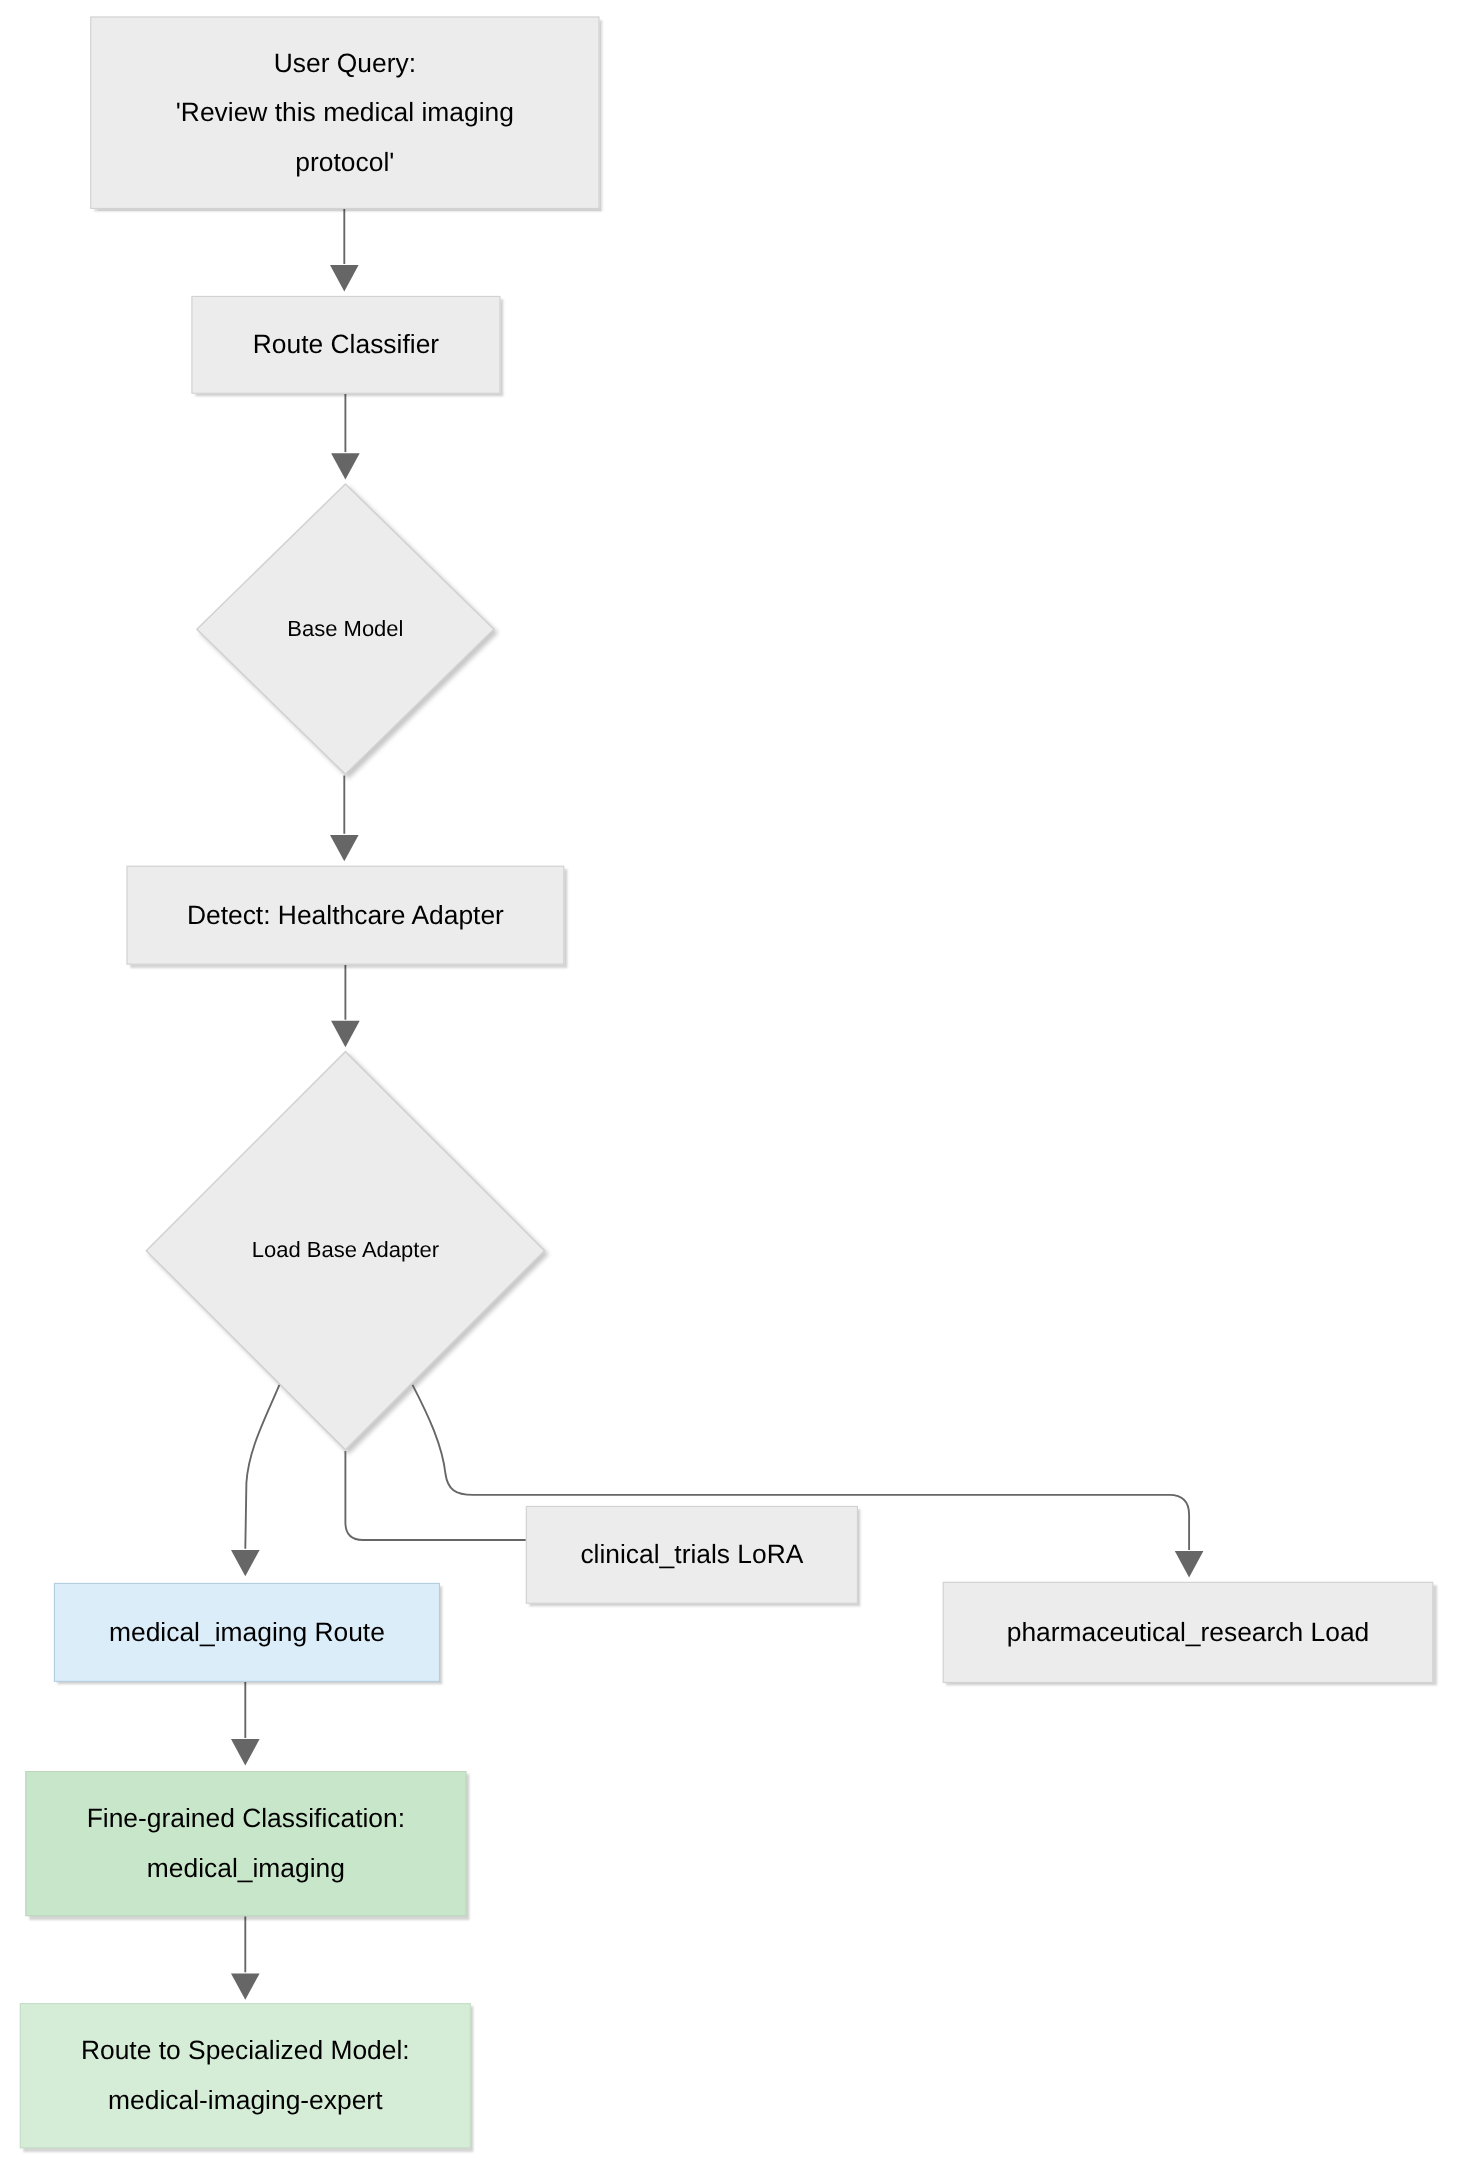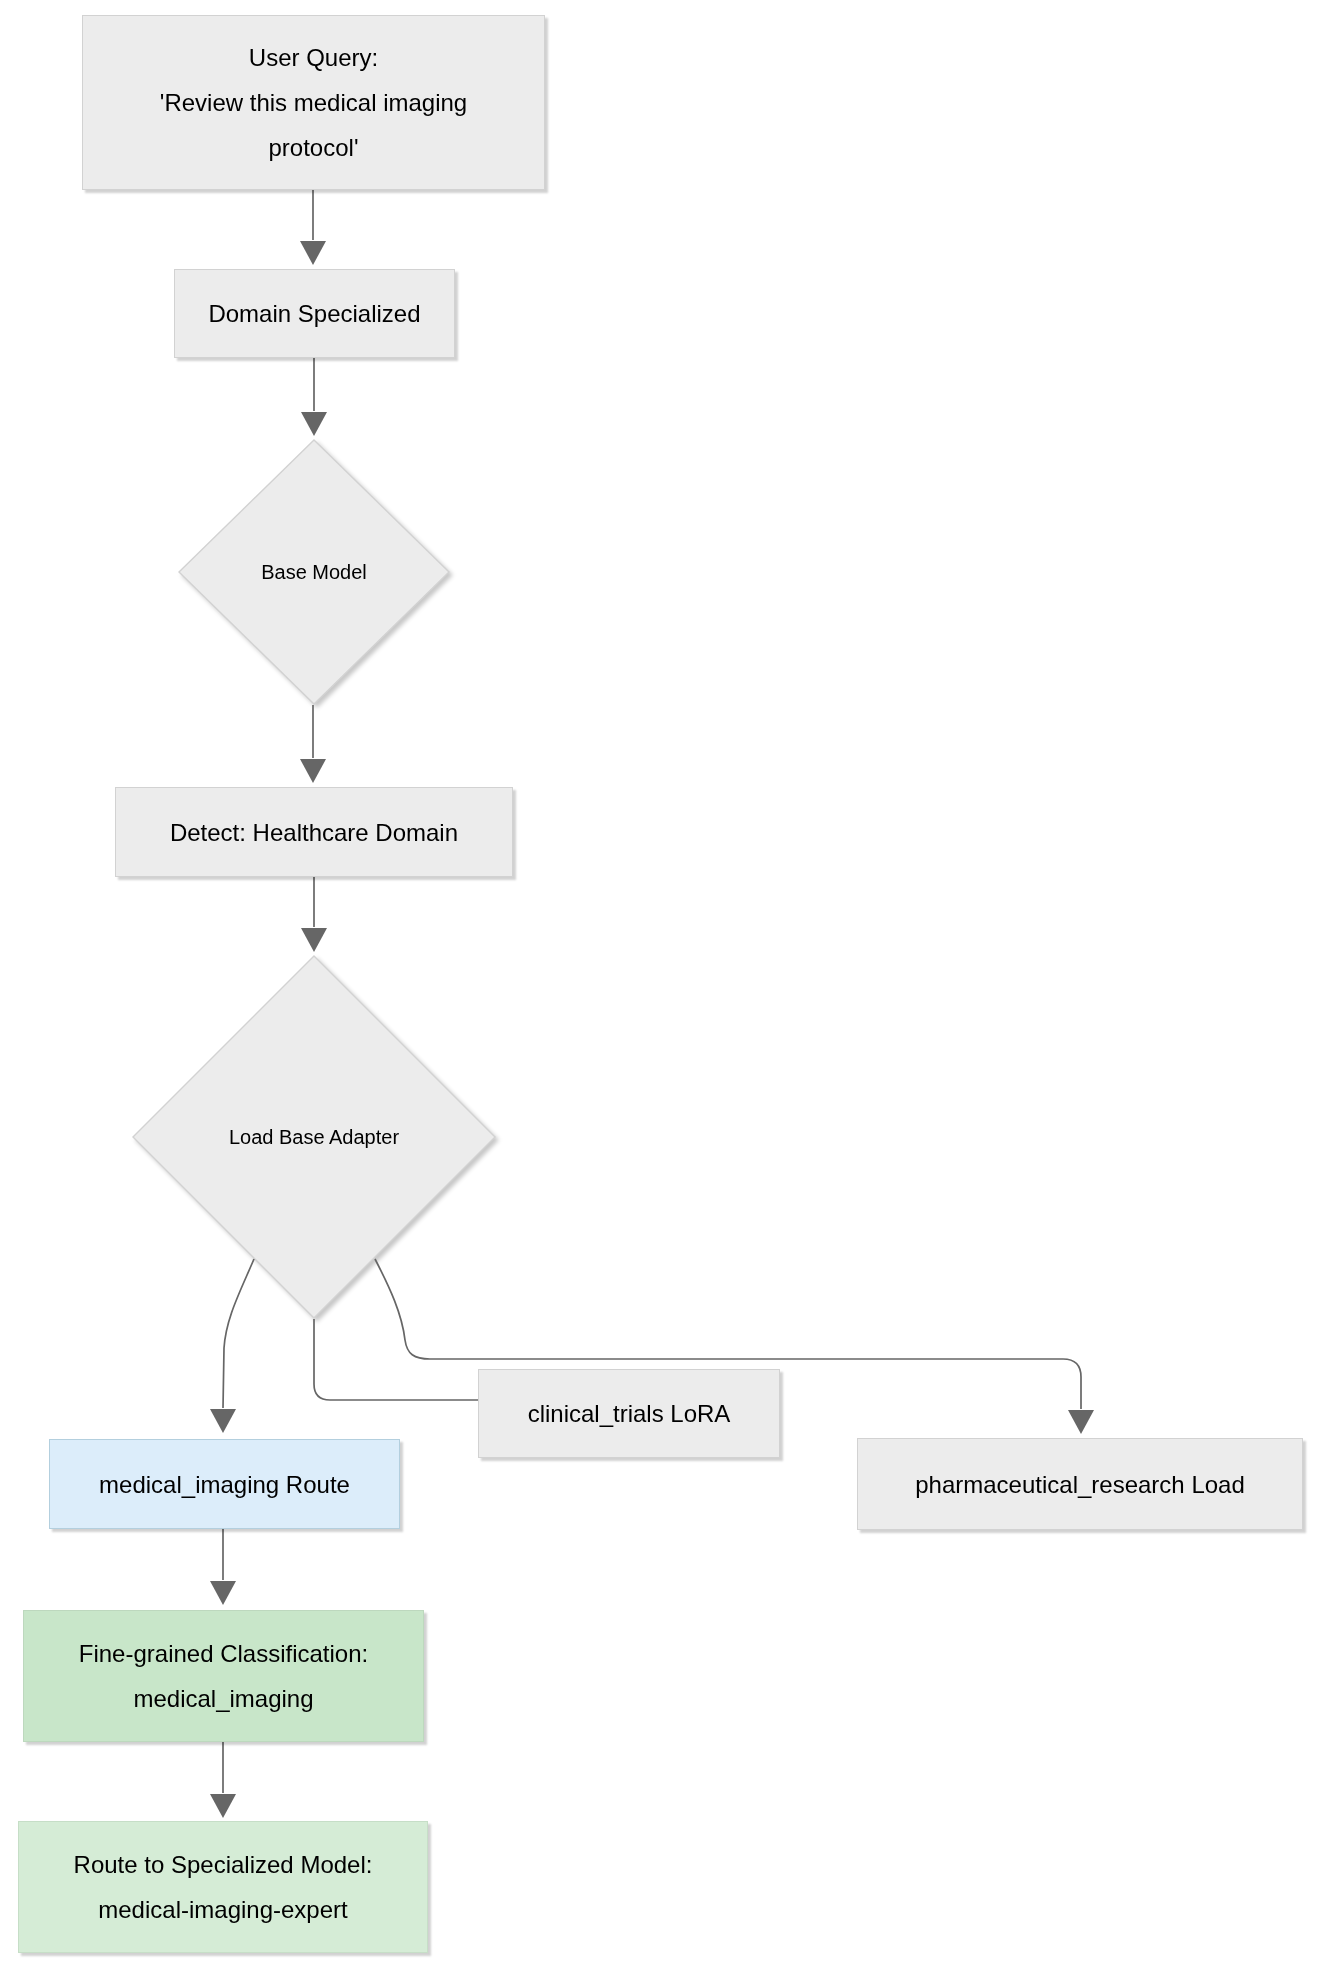--- a/index.html
+++ b/index.html
@@ -78,23 +78,23 @@
     <polygon class="arrowhead" points="210,1581 236,1581 223,1605"></polygon>
 
     <path class="edge-path" d="M223,1742 V1793"></path>
     <polygon class="arrowhead" points="210,1794 236,1794 223,1818"></polygon>
   </svg>
 
   <div class="node gray" style="left:82px;top:15px;width:463px;height:175px">User Query:
 'Review this medical imaging
 protocol'</div>
 
-  <div class="node gray" style="left:174px;top:269px;width:281px;height:89px">Domain Specialized</div>
+  <div class="node gray" style="left:174px;top:269px;width:281px;height:89px">Route Classifier</div>
 
-  <div class="node gray" style="left:115px;top:787px;width:398px;height:90px">Detect: Healthcare Domain</div>
+  <div class="node gray" style="left:115px;top:787px;width:398px;height:90px">Detect: Healthcare Adapter</div>
 
   <div class="node blue" style="left:49px;top:1439px;width:351px;height:90px">medical_imaging Route</div>
 
   <div class="node gray" style="left:478px;top:1369px;width:302px;height:89px">clinical_trials LoRA</div>
 
   <div class="node gray" style="left:857px;top:1438px;width:446px;height:92px">pharmaceutical_research Load</div>
 
   <div class="node green1" style="left:23px;top:1610px;width:401px;height:132px">Fine-grained Classification:
 medical_imaging</div>
 

